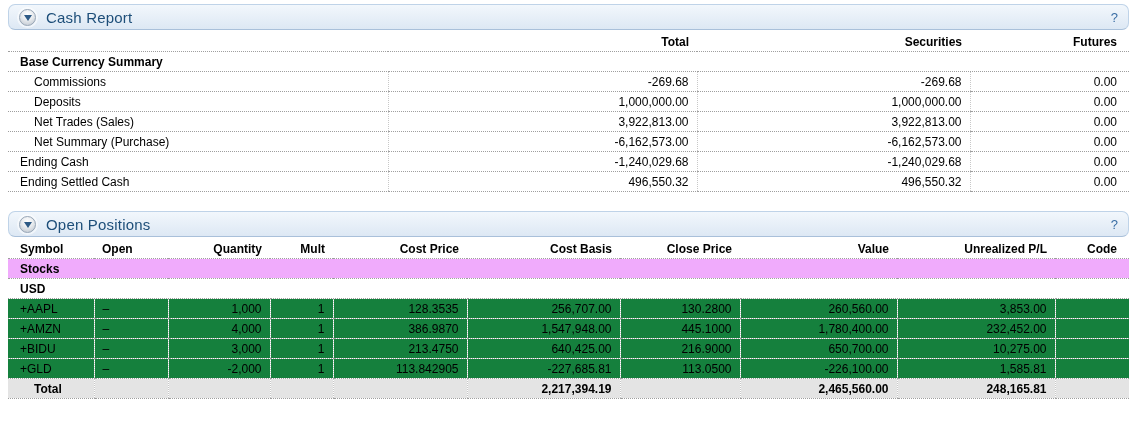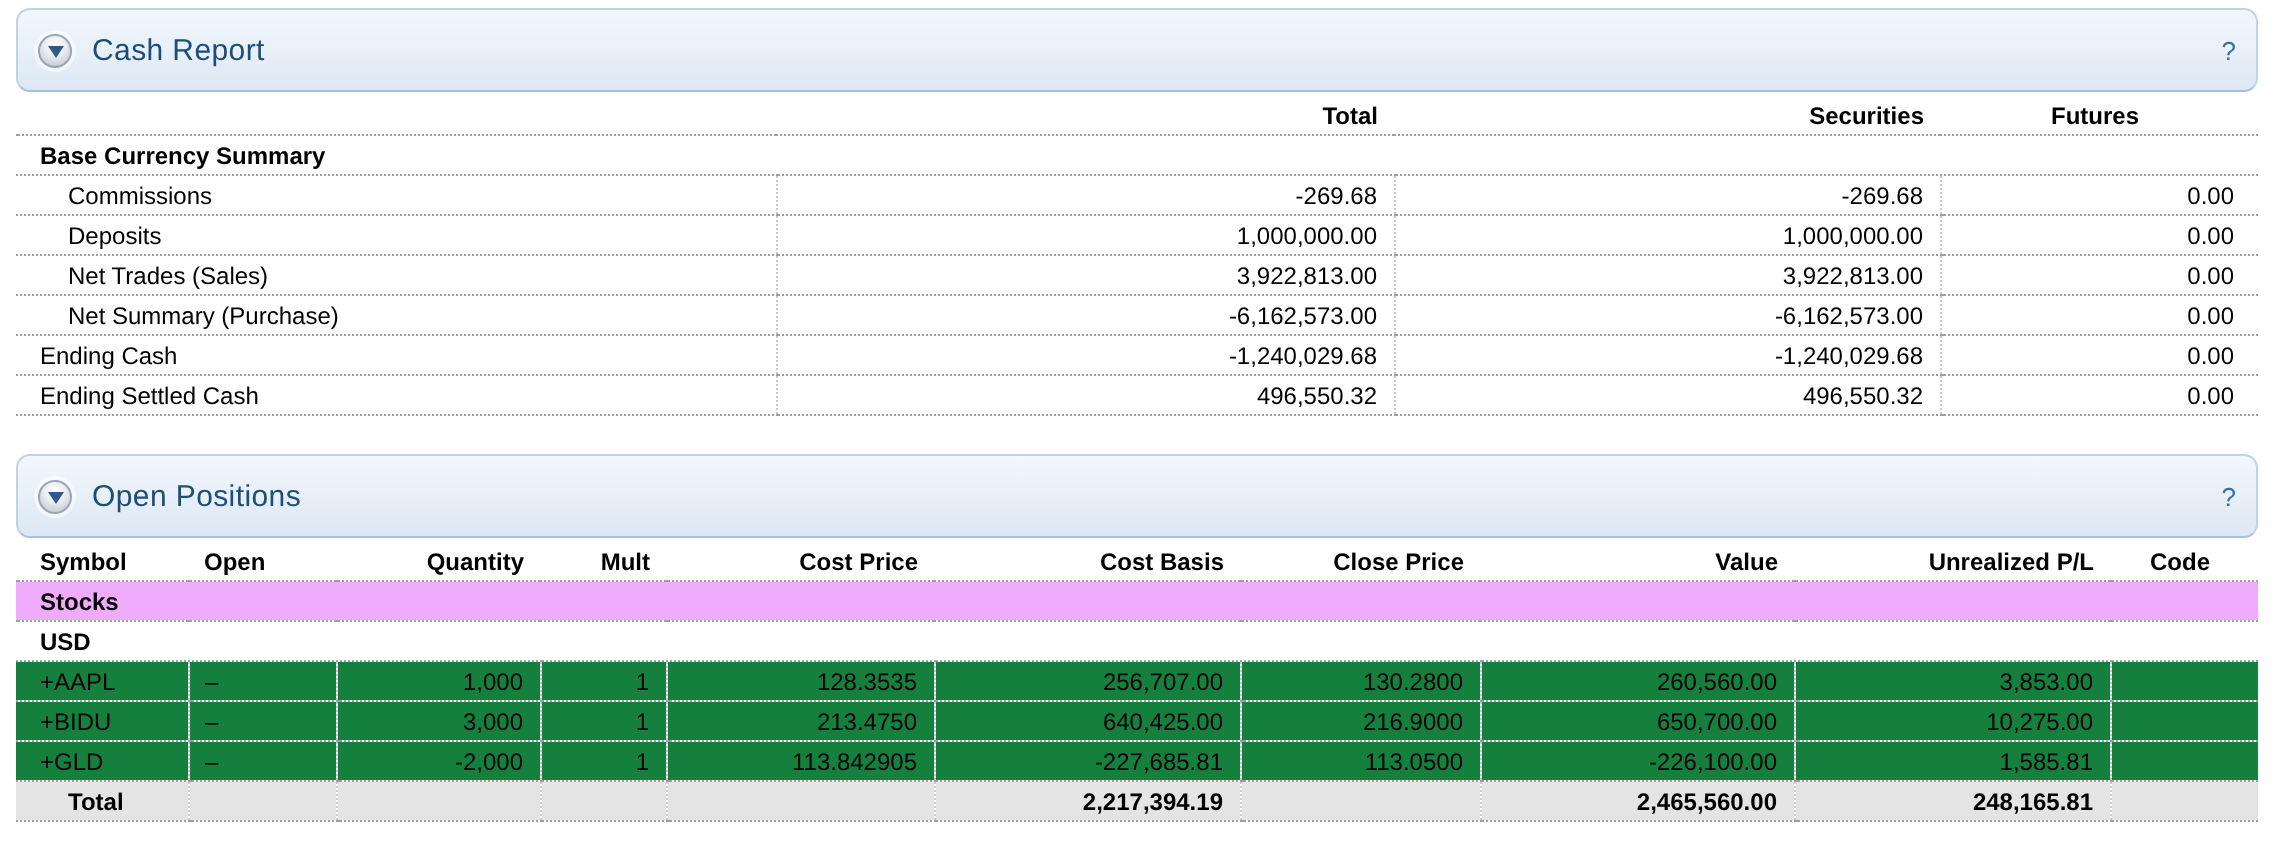--- a/index.html
+++ b/index.html
@@ -7,21 +7,21 @@
   body {
     width:1137px; height:421px; background:#ffffff;
     font-family:"Liberation Sans", sans-serif; font-size:12px; color:#000;
     overflow:hidden;
   }
   .section { margin:4px 8px 0 8px; }
   .section + .section { margin-top:19px; }
 
   
   .section-bar {
-    height:42px; border:1px solid #bfd3e8; border-bottom-color:#a9c0da;
+    height:26px; border:1px solid #bfd3e8; border-bottom-color:#a9c0da;
     border-radius:7px; background:linear-gradient(#f2f7fc, #dde8f4);
     display:flex; align-items:center; padding:12px 10px; gap:10px;
   }
   .toggle-btn {
     width:17px; height:17px; border-radius:50%; border:1px solid #98a6b6;
     background:radial-gradient(circle at 50% 30%, #ffffff 0%, #e8ebee 45%, #b9c2cc 100%);
     display:flex; align-items:center; justify-content:center;
     cursor:pointer; flex:0 0 auto; box-shadow:0 0 0 2px rgba(255,255,255,0.55);
   }
   .tri-down {
@@ -37,21 +37,21 @@
   td, th {
     padding:3px 8px 2px 8px; height:20px; white-space:nowrap; overflow:hidden;
     border-bottom:1px dotted #9e9e9e; vertical-align:middle;
   }
   th { font-weight:bold; text-align:right; height:17px; }
   th.left, td.left { text-align:left; }
   td.num { text-align:right; }
   .first { padding-left:12px; }
   .indent { padding-left:26px; }
   .vl { border-left:1px dotted #c8c8c8; }
-  .pr { padding-right:12px;text-align:center; }
+  .pr { padding-right:12px; }
   .bold { font-weight:bold; }
 
   .group-row td { font-weight:bold; }
   .stocks-row td { background:#f0abfc; font-weight:bold; }
   .currency-row td { background:#ffffff; font-weight:bold; }
   .data-row td { background:#15803d; }
   .total-row td { background:#e4e4e4; }
 </style>
 </head>
 <body>
@@ -170,20 +170,32 @@
       <td class="num vl">1,000</td>
       <td class="num vl">1</td>
       <td class="num vl">128.3535</td>
       <td class="num vl">256,707.00</td>
       <td class="num vl">130.2800</td>
       <td class="num vl">260,560.00</td>
       <td class="num vl">3,853.00</td>
       <td class="num vl pr"></td>
     </tr>
     <tr class="data-row">
+      <td class="left first">+AMZN</td>
+      <td class="left vl">–</td>
+      <td class="num vl">4,000</td>
+      <td class="num vl">1</td>
+      <td class="num vl">386.9870</td>
+      <td class="num vl">1,547,948.00</td>
+      <td class="num vl">445.1000</td>
+      <td class="num vl">1,780,400.00</td>
+      <td class="num vl">232,452.00</td>
+      <td class="num vl pr"></td>
+    </tr>
+    <tr class="data-row">
       <td class="left first">+BIDU</td>
       <td class="left vl">–</td>
       <td class="num vl">3,000</td>
       <td class="num vl">1</td>
       <td class="num vl">213.4750</td>
       <td class="num vl">640,425.00</td>
       <td class="num vl">216.9000</td>
       <td class="num vl">650,700.00</td>
       <td class="num vl">10,275.00</td>
       <td class="num vl pr"></td>

